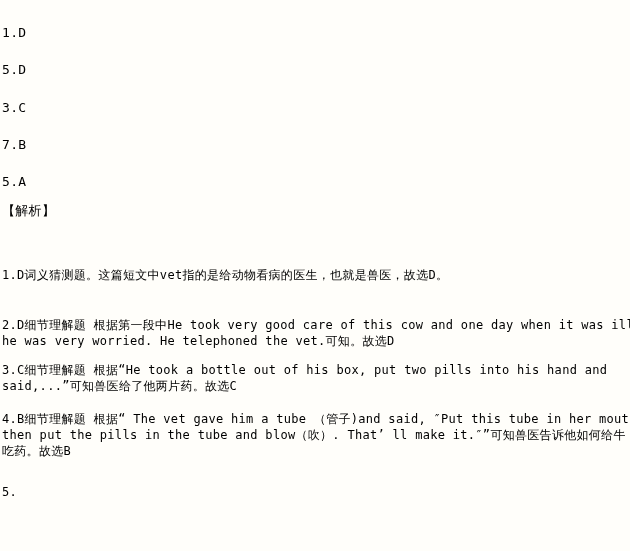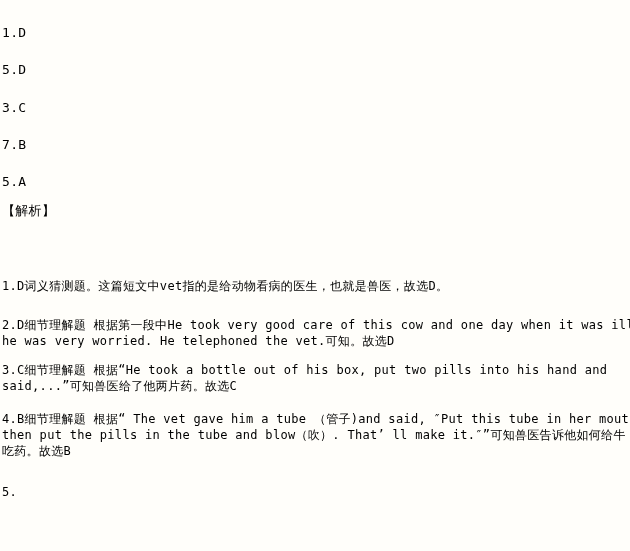--- a/index.html
+++ b/index.html
@@ -41,21 +41,21 @@
 
   <div class="ln answer" style="top:26px">1.D</div>
   <div class="ln answer" style="top:63px">5.D</div>
   <div class="ln answer" style="top:101px">3.C</div>
   <div class="ln answer" style="top:138px">7.B</div>
   <div class="ln answer" style="top:175px">5.A</div>
 
   <div class="ln header" style="top:204px">【解析】</div>
 
 
-  <div class="ln" style="top:279px">1.D词义猜测题。这篇短文中vet指的是给动物看病的医生，也就是兽医，故选D。</div>
+  <div class="ln" style="top:268px">1.D词义猜测题。这篇短文中vet指的是给动物看病的医生，也就是兽医，故选D。</div>
 
   <div class="ln" style="top:318px">2.D细节理解题 根据第一段中He took very good care of this cow and one day when it was ill,</div>
   <div class="ln" style="top:334px">he was very worried. He telephoned the vet.可知。故选D</div>
 
   <div class="ln" style="top:363px">3.C细节理解题 根据“He took a bottle out of his box, put two pills into his hand and</div>
   <div class="ln" style="top:379px">said,...”可知兽医给了他两片药。故选C</div>
 
   <div class="ln" style="top:412px">4.B细节理解题 根据“ The vet gave him a tube （管子)and said, ″Put this tube in her mouth,</div>
   <div class="ln" style="top:428px">then put the pills in the tube and blow（吹）. That’ ll make it.″”可知兽医告诉他如何给牛</div>
   <div class="ln" style="top:444px">吃药。故选B</div>

